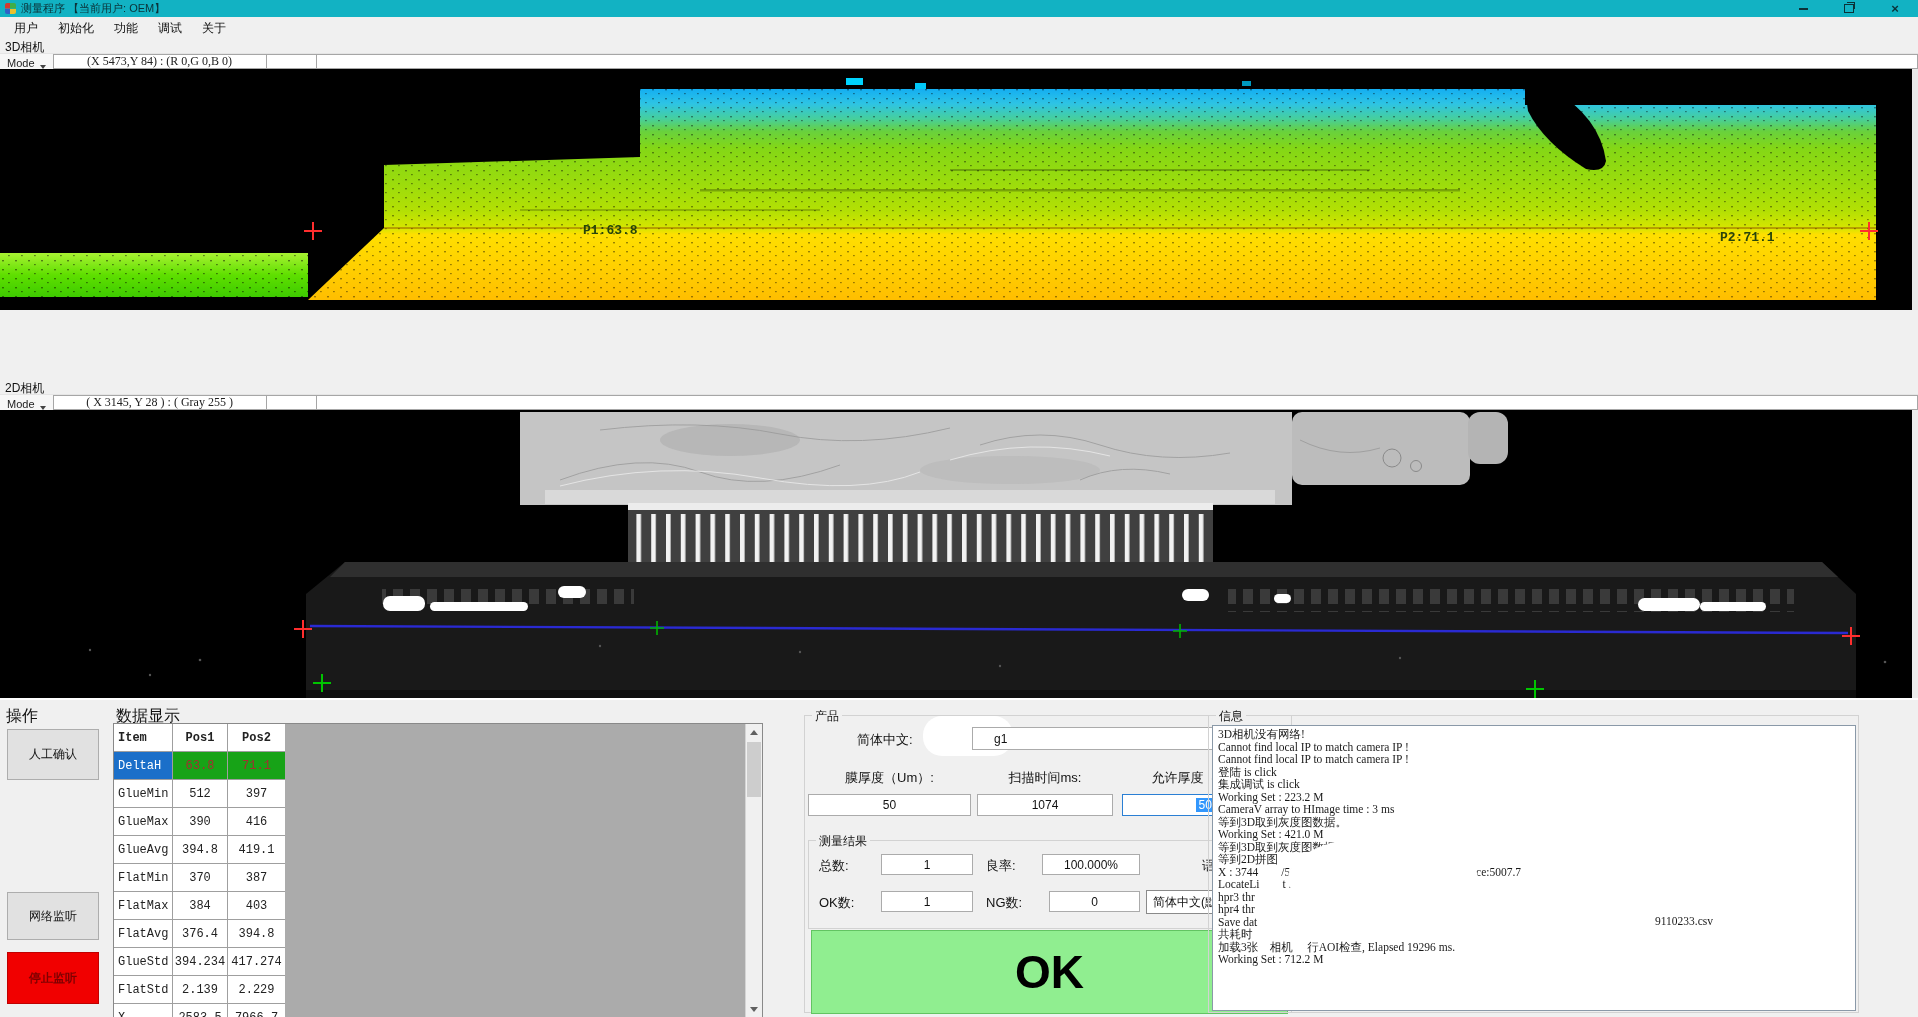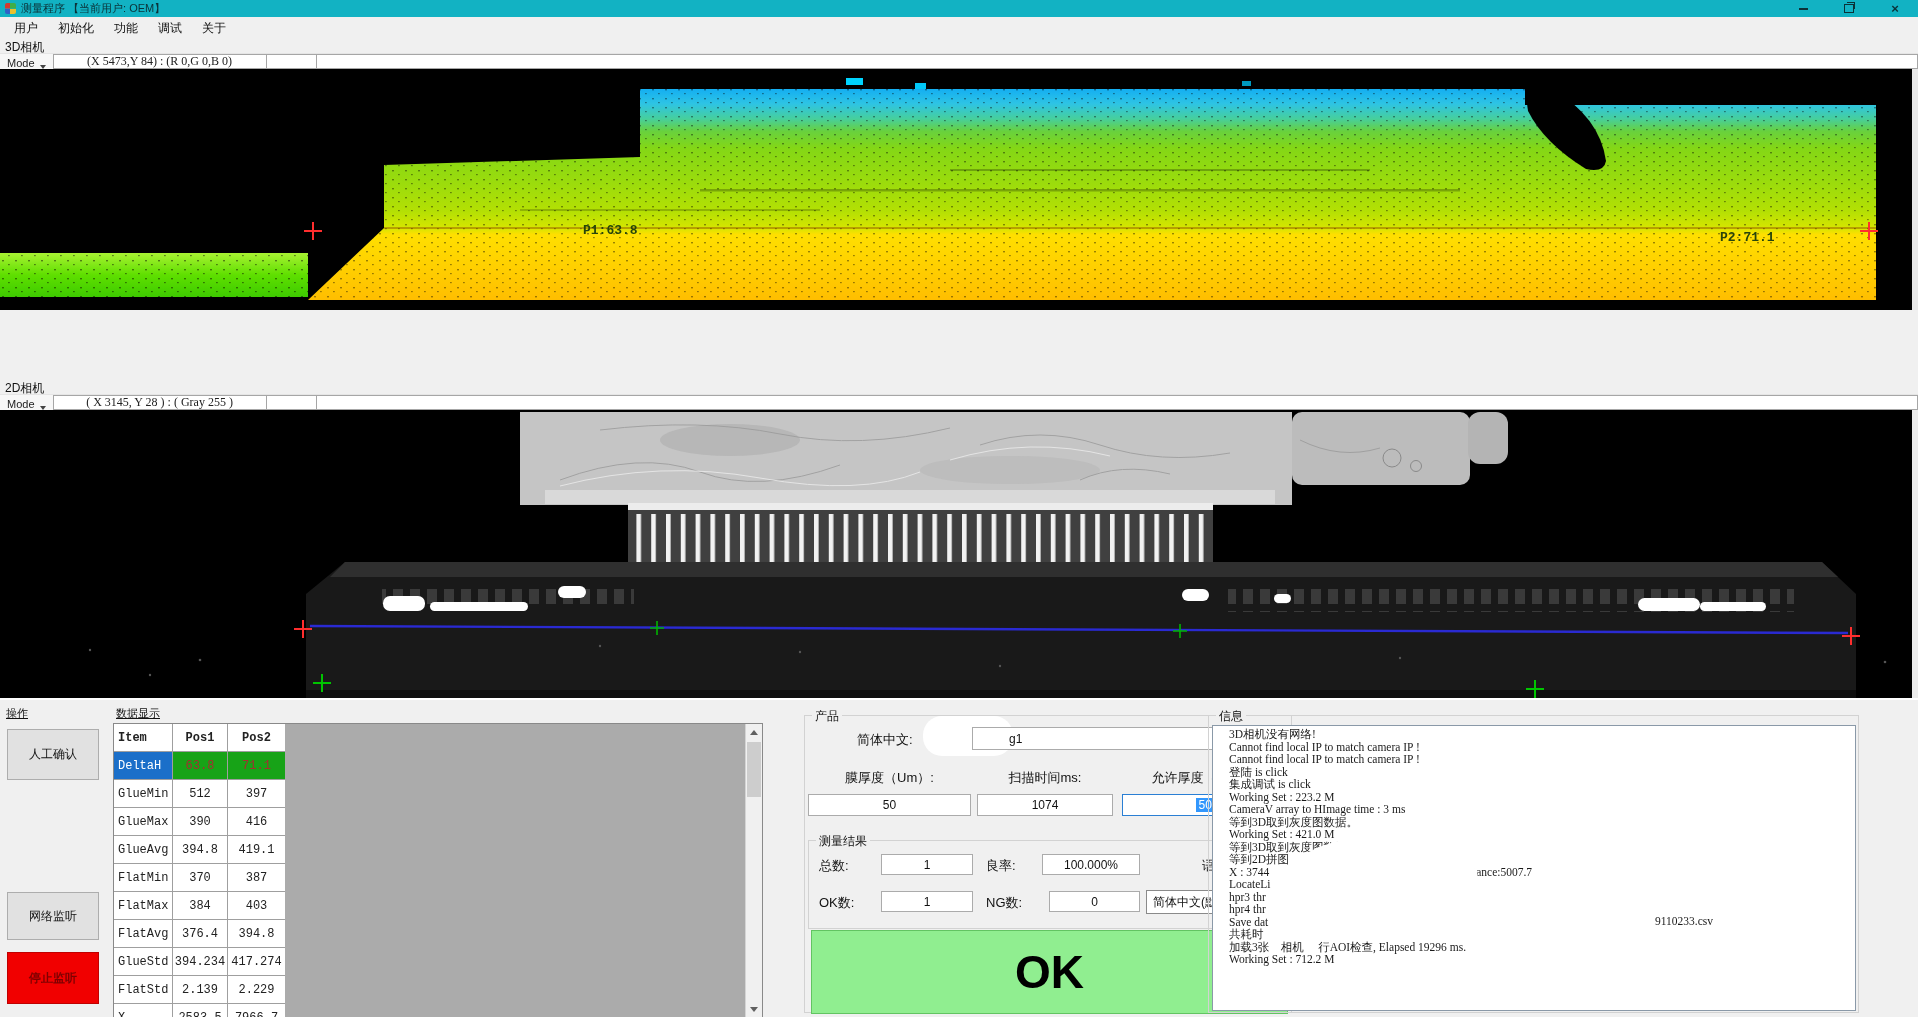--- a/index.html
+++ b/index.html
@@ -41,21 +41,21 @@
   .camview{position:absolute;left:0;width:1918px;background:#000;overflow:hidden;}
   .camview svg{display:block;}
   #view3d{top:69px;height:241px;}
   #view2d{top:410px;height:288px;}
   #label3d{top:39px;} #label2d{top:380px;}
   #ts3d{top:53px;} #ts2d{top:394px;}
   .hm-text{font-family:"Liberation Mono",monospace;font-size:13px;font-weight:bold;fill:#27450b;}
   
   .bottom{position:absolute;top:698px;left:0;width:1918px;height:319px;background:#f0f0f0;
           border-top:2px solid #ffffff;box-sizing:border-box;}
-  .panel-label{position:absolute;font-size:11px;color:#111;text-decoration:underline;}
+  .panel-label{position:absolute;font-size:16px;color:#111;}
   .btn{position:absolute;left:7px;width:92px;background:#e1e1e1;border:1px solid #adadad;
        display:flex;align-items:center;justify-content:center;font-size:12px;color:#111;
        box-sizing:border-box;}
   #btn-confirm{top:29px;height:51px;}
   #btn-listen{top:192px;height:48px;}
   #btn-stop{top:252px;height:52px;background:#f10000;border-color:#c00000;color:#7e0000;font-weight:bold;}
   
   .listview{position:absolute;left:113px;top:23px;width:650px;height:296px;background:#ababab;
             border:1px solid #898989;overflow:hidden;box-sizing:border-box;}
   .data-table{position:absolute;left:0;top:0;width:171px;background:#fff;
@@ -79,21 +79,21 @@
   .sb-thumb{position:absolute;left:1px;top:18px;width:14px;height:55px;background:#cdcdcd;}
   
   .groupbox{position:absolute;border:1px solid #d2d2d2;box-sizing:border-box;}
   .gb-label{position:absolute;top:-8px;left:7px;background:#f0f0f0;padding:0 3px;font-size:12px;color:#111;}
   #gb-product{left:770px;top:15px;width:488px;height:298px;margin-left:34px;}
   #gb-info{left:1208px;top:15px;width:651px;height:298px;}
   #gb-results{left:3px;top:124px;width:479px;height:89px;border-color:#d2d2d2;}
   .flabel{position:absolute;font-size:13px;color:#111;}
   .tfield{position:absolute;border:1px solid #ababab;background:#fff;font-size:12px;color:#111;
           display:flex;align-items:center;justify-content:center;box-sizing:border-box;}
-  #f-product{left:167px;top:11px;width:310px;height:23px;justify-content:flex-start;padding-left:36px;}
+  #f-product{left:167px;top:11px;width:310px;height:23px;justify-content:flex-start;padding-left:21px;}
   .lab-center{text-align:center;}
   #lab-film{left:3px;top:53px;width:163px;}
   #lab-scan{left:172px;top:53px;width:136px;}
   #lab-allow{left:317px;top:53px;width:161px;}
   #f-film{left:3px;top:78px;width:163px;height:22px;}
   #f-scan{left:172px;top:78px;width:136px;height:22px;}
   #f-allow{left:317px;top:78px;width:161px;height:22px;border-color:#2a7fd4;padding-left:12px;}
   .sel-text{background:#3297fd;color:#fff;padding:0 2px;}
   #lab-total{left:10px;top:16px;} #f-total{left:72px;top:13px;width:92px;height:21px;}
   #lab-yield{left:177px;top:16px;} #f-yield{left:233px;top:13px;width:98px;height:21px;}
@@ -105,21 +105,21 @@
             box-sizing:border-box;}
   .dd-caret{margin-left:auto;margin-right:8px;width:0;height:0;border-left:4px solid transparent;
             border-right:4px solid transparent;border-top:5px solid #555;}
   .ok-box{position:absolute;left:6px;top:214px;width:477px;height:84px;background:#90ee90;
           border:1px solid #62c462;display:flex;align-items:center;justify-content:center;
           font-size:46px;font-weight:bold;color:#000;box-sizing:border-box;}
   
   .log-area{position:absolute;left:3px;top:9px;width:644px;height:286px;background:#fff;
             border:1px solid #8a99a8;overflow:hidden;box-sizing:border-box;
             font-family:"Liberation Serif",serif;font-size:11.5px;line-height:12.5px;color:#1a1a1a;
-            padding:2px 0 0 16px;}
+            padding:2px 0 0 5px;}
   .log-line{height:12.5px;white-space:pre;}
   .csv-frag{position:absolute;left:442px;top:189px;white-space:pre;}
   .blob{position:absolute;background:#fff;}
   #blob1{left:75px;top:110px;width:190px;height:85px;border-radius:50%;}
   #blob2{left:240px;top:180px;width:230px;height:24px;border-radius:12px;}
   #blob-product{left:118px;top:0px;width:90px;height:40px;border-radius:19px;background:#fff;}
 </style>
 </head>
 <body>
 

